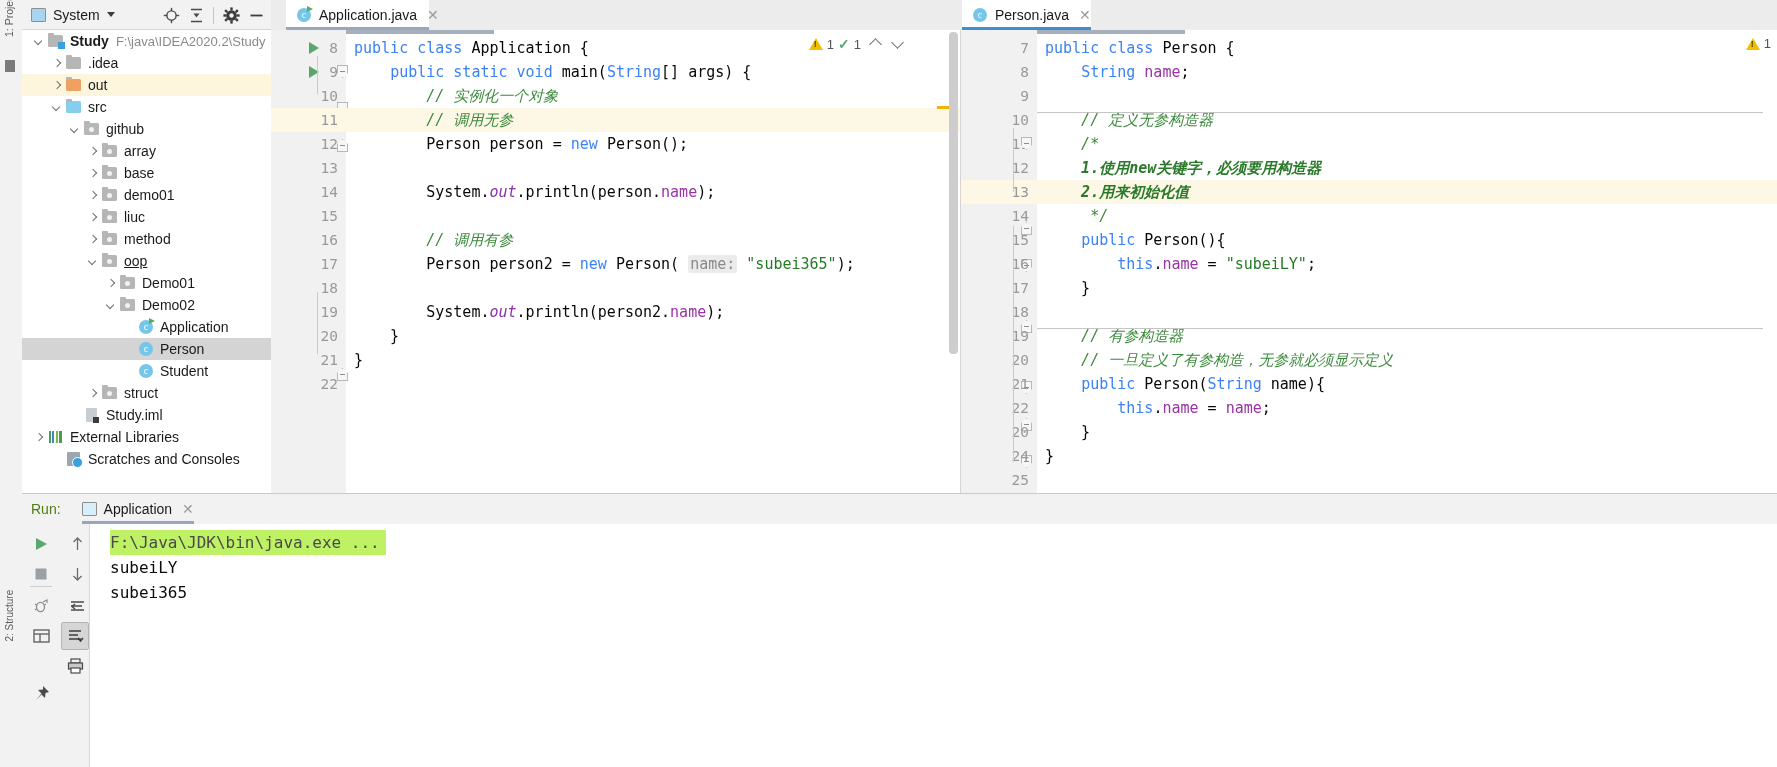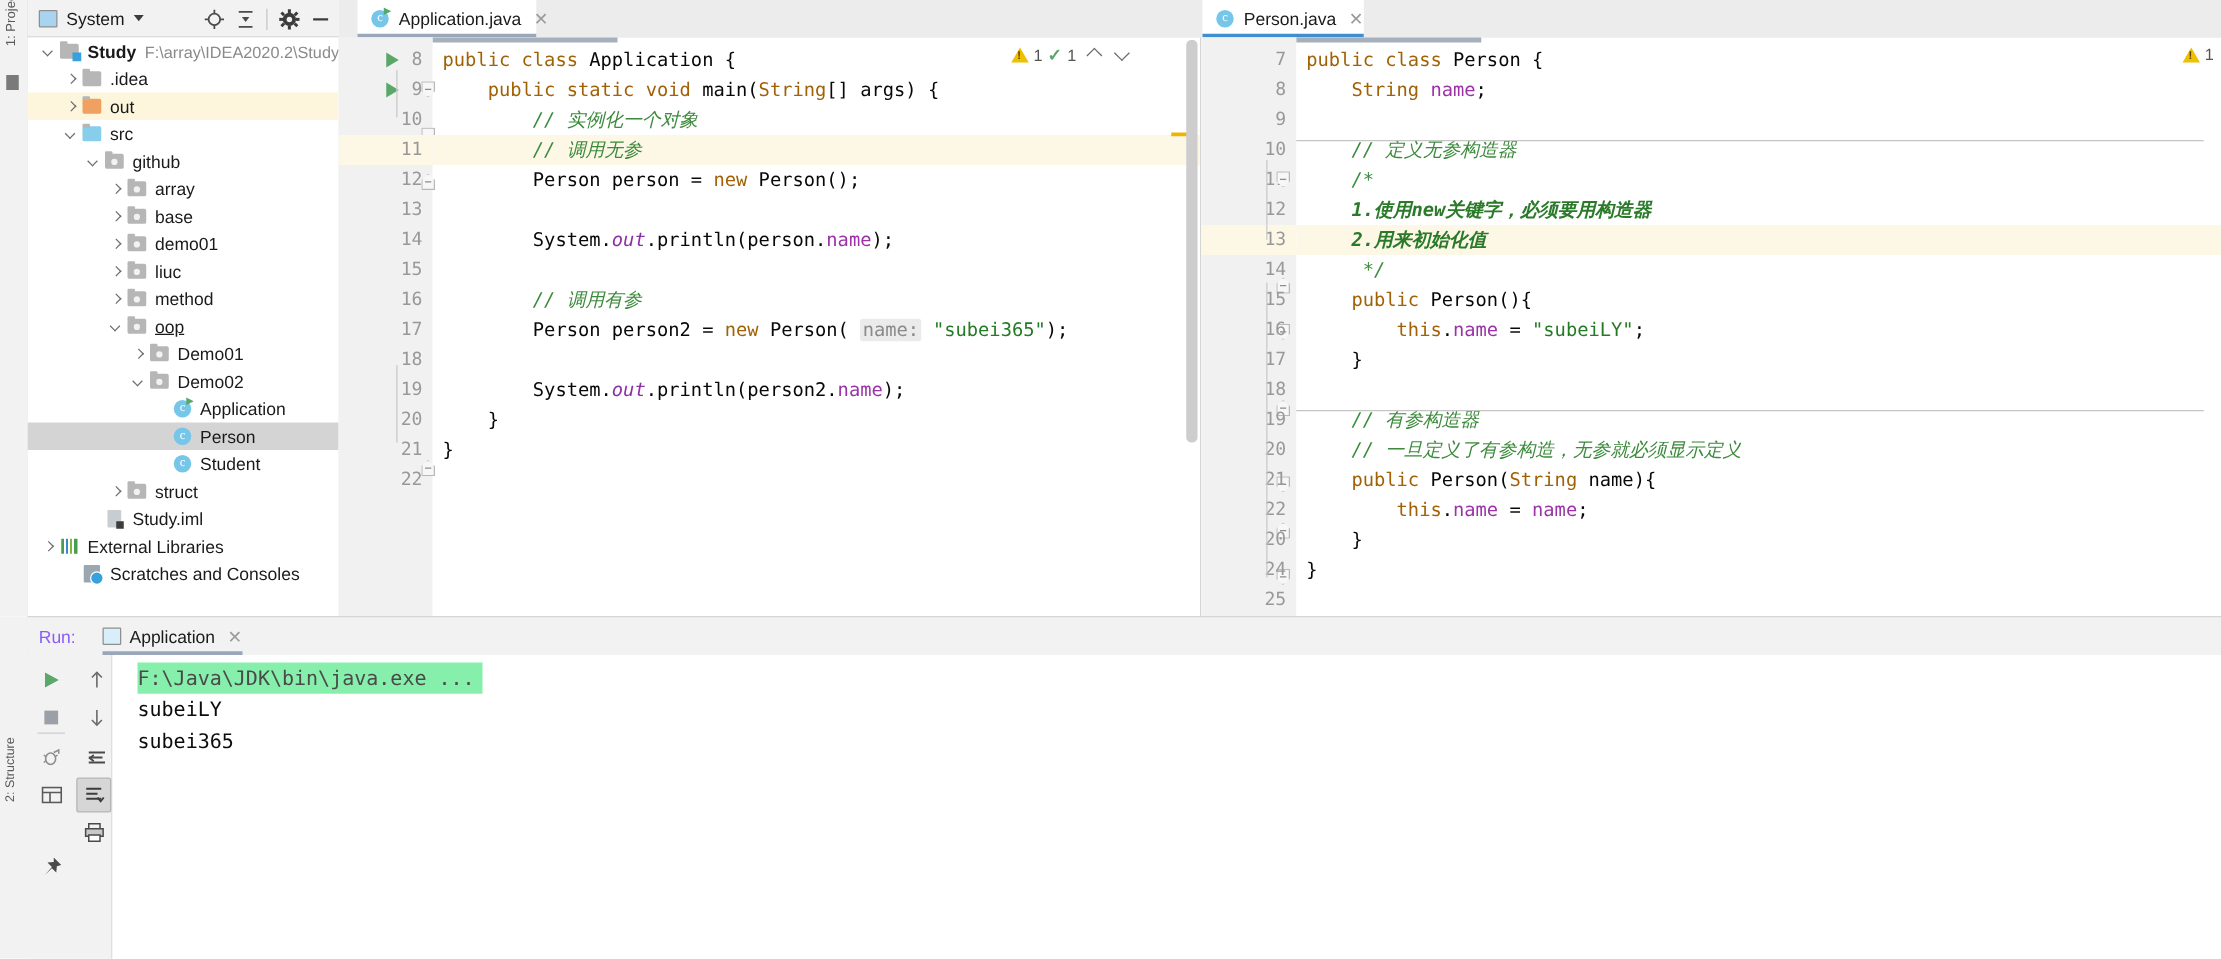--- a/index.html
+++ b/index.html
@@ -108,21 +108,21 @@
   .fold.up{clip-path:polygon(50% 0,100% 38%,100% 100%,0 100%,0 38%);height:13px;}
   .foldbar{position:absolute;width:1px;background:#c9c9c9;}
 
   .code{position:absolute;top:0;right:0;bottom:0;overflow:hidden;
         font-family:"DejaVu Sans Mono",monospace;font-size:15px;}
   .cl-left{left:75px;}
   .cl-right{left:76px;}
   .line{position:absolute;left:0;right:0;height:24px;line-height:24px;white-space:pre;padding-left:8px;box-sizing:border-box;}
   .rowhl{position:absolute;left:0;right:0;height:24px;background:#fcf8e5;}
 
-  .kw{color:#a16207;}
+  .kw{color:#3b82f6;}
   .pln{color:#080808;}
   .cmt{color:#3c8a3c;font-style:italic;}
   .cmt-b{color:#2a7a2a;font-style:italic;font-weight:bold;}
   .str{color:#257b25;}
   .fld-n{color:#9b32a8;}
   .stat{color:#8c2fa8;font-style:italic;}
   .hint{background:#ebebeb;color:#8a8a8a;border-radius:2px;padding:0 2px;}
 
   .sep-line{position:absolute;height:1px;background:#c5c5c5;}
 
@@ -136,34 +136,34 @@
   .chev.dn{transform:rotate(45deg);}
   .ymark{position:absolute;width:17px;height:3px;background:#f0b400;}
 
   
   .vscroll{position:absolute;width:9px;background:#cdcdcd;border-radius:4px;}
   .hscroll-top{position:absolute;height:4px;background:#a6b0bd;}
 
   
   .runpanel{position:absolute;left:22px;top:493px;width:1755px;height:274px;background:#ffffff;border-top:1px solid #c9c9c9;}
   .runhdr{position:absolute;left:0;top:0;width:100%;height:30px;background:#f2f2f2;border-bottom:1px solid #d9d9d9;display:flex;align-items:center;}
-  .runlabel{margin-left:9px;font-size:14px;color:#8b5cf6;}
+  .runlabel{margin-left:9px;font-size:14px;color:#4d7c0f;}
   .runtab{position:relative;margin-left:21px;height:30px;display:flex;align-items:center;gap:7px;font-size:14px;color:#1a1a1a;}
   .runtab .under{position:absolute;left:0;bottom:0;height:3px;width:100%;background:#9aa7bb;}
   .runtab-ico{width:15px;height:14px;border:1.6px solid #8f8f8f;background:#d8eefb;box-sizing:border-box;border-radius:1px;}
 
   .runtools{position:absolute;left:0;top:30px;width:67px;bottom:0;background:#f2f2f2;border-right:1px solid #d9d9d9;}
   .rt{position:absolute;width:28px;height:28px;display:flex;align-items:center;justify-content:center;}
   .rt.act{background:#d6d6d6;border:1px solid #b5b5b5;box-sizing:border-box;border-radius:2px;}
   .rt-div{position:absolute;width:22px;height:1px;background:#cdcdcd;}
 
   .console{position:absolute;left:68px;top:30px;right:0;bottom:0;background:#ffffff;
            font-family:"DejaVu Sans Mono",monospace;font-size:16px;}
   .cline{position:absolute;left:20px;height:25px;line-height:25px;white-space:pre;}
-  .cline.first{background:#86efac;padding-right:6px;color:#4a4a4a;}
+  .cline.first{background:#bef264;padding-right:6px;color:#4a4a4a;}
   .cline.out{color:#0c0c0c;}
   .cline.fin{color:#2b40c8;}
 </style>
 </head>
 <body>
 
 <div class="app">
 
   <div class="left-strip">
     <div class="vtab">1: Project</div>
@@ -221,21 +221,21 @@
 
   <div class="tree" id="tree">
       <div class="tnode" style="padding-left: 10px;">
         <span class="arrow d"></span>
         <span class="ico">
           <span class="fld mod">
             <span class="badge"></span>
           </span>
         </span>
         <span class="tlabel bold">Study</span>
-        <span class="tpath">F:\array\IDEA2020.2\Study</span>
+        <span class="tpath">F:\java\IDEA2020.2\Study</span>
       </div>
       <div class="tnode" style="padding-left: 28px;">
         <span class="arrow r"></span>
         <span class="ico">
           <span class="fld"></span>
         </span>
         <span class="tlabel">.idea</span>
       </div>
       <div class="tnode hl" style="padding-left: 28px;">
         <span class="arrow r"></span>

